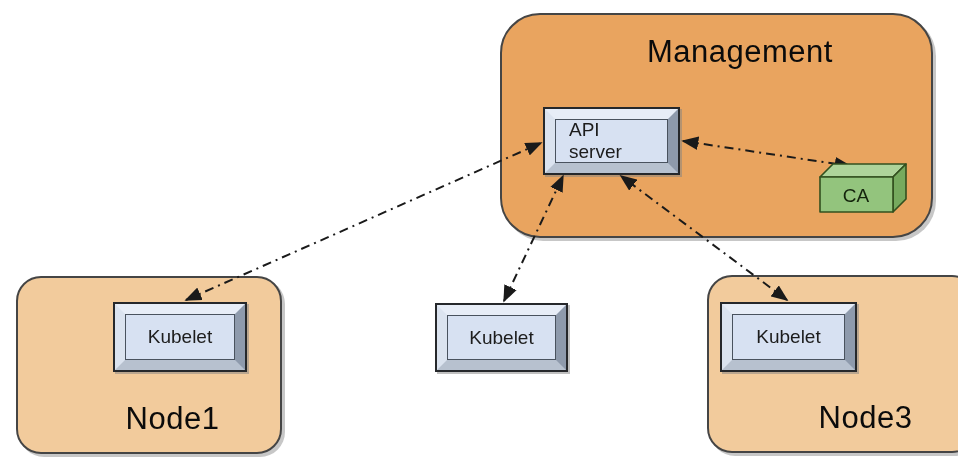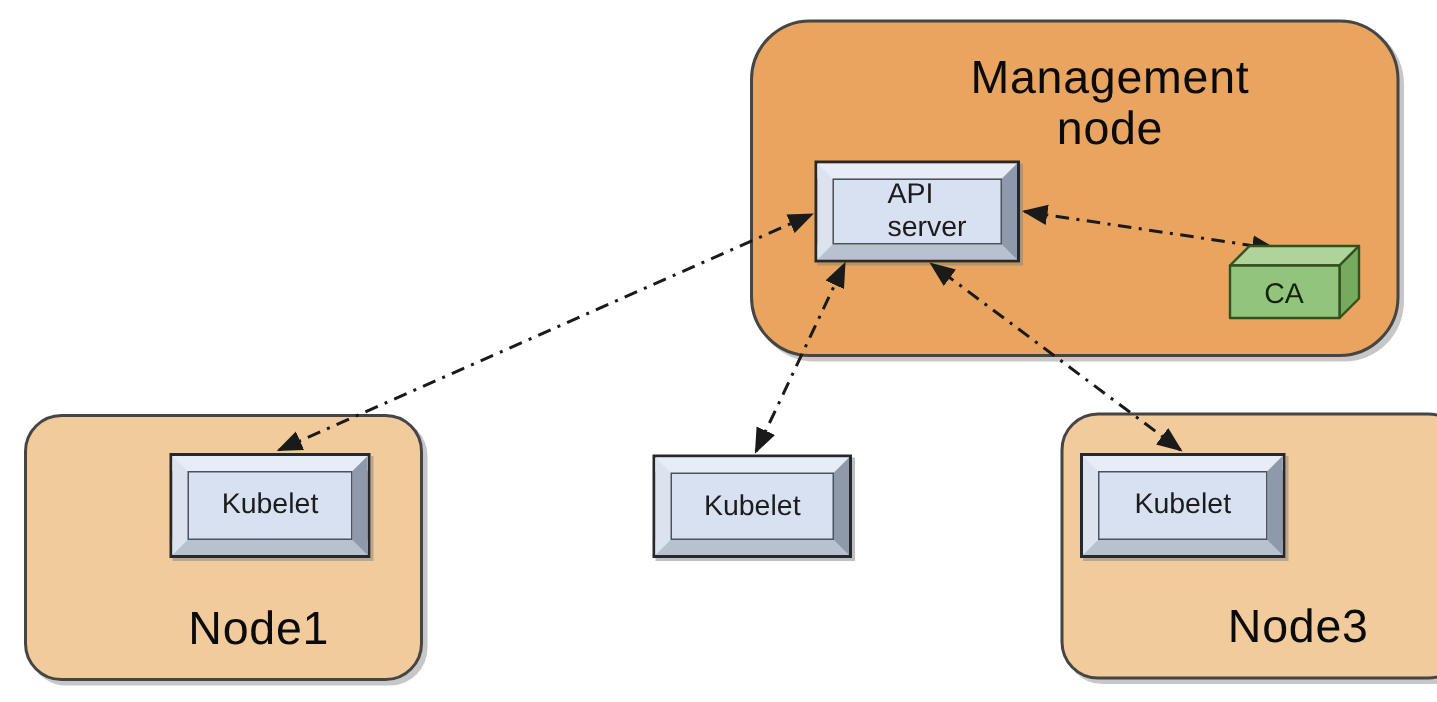--- a/index.html
+++ b/index.html
@@ -37,21 +37,21 @@
   .bevel .frame{
     position:absolute;inset:0;box-sizing:border-box;border:10px solid;
     border-color:var(--bevel-light,#e7edf7) var(--bevel-right,#8e9aac) var(--bevel-bottom,#b7c1cf) var(--bevel-left,#dbe3ef);
   }
   .bevel .face{
     position:absolute;inset:10px;background:var(--box-face,#d7e1f2);
     border:1px solid #49525e;box-sizing:border-box;
     display:flex;align-items:center;justify-content:center;
     font-size:19px;line-height:22px;color:#1c1c1c;
   }
-  .bevel .face.align-left{justify-content:center;padding-left:13px;}
+  .bevel .face.align-left{justify-content:flex-start;padding-left:13px;}
   .apiserver{left:543px;top:107px;width:137px;height:68px;}
   .kubelet1{left:113px;top:302px;width:134px;height:70px;}
   .kubelet2{left:435px;top:303px;width:133px;height:69px;}
   .kubelet3{left:720px;top:302px;width:137px;height:70px;}
   
   #overlay{position:absolute;left:0;top:0;width:958px;height:468px;pointer-events:none;}
   .conn{stroke:var(--arrow,#1a1a1a);stroke-width:2;fill:none;stroke-dasharray:9 5 2 5;}
   .ca-front{fill:var(--ca-front,#93c47d);}
   .ca-top{fill:var(--ca-top,#aed49a);}
   .ca-side{fill:var(--ca-side,#76aa5e);}
@@ -61,21 +61,20 @@
   }
 </style>
 </head>
 <body>
 
 <div id="canvas">
 
   <div class="roundnode mgmt">
     <div class="bigtitle">
       <div>Management</div>
-      <div>node</div>
     </div>
   </div>
 
   <div class="roundnode worker n1">
     <div class="bigtitle">Node1</div>
   </div>
   <div class="roundnode worker n3">
     <div class="bigtitle">Node3</div>
   </div>
 

